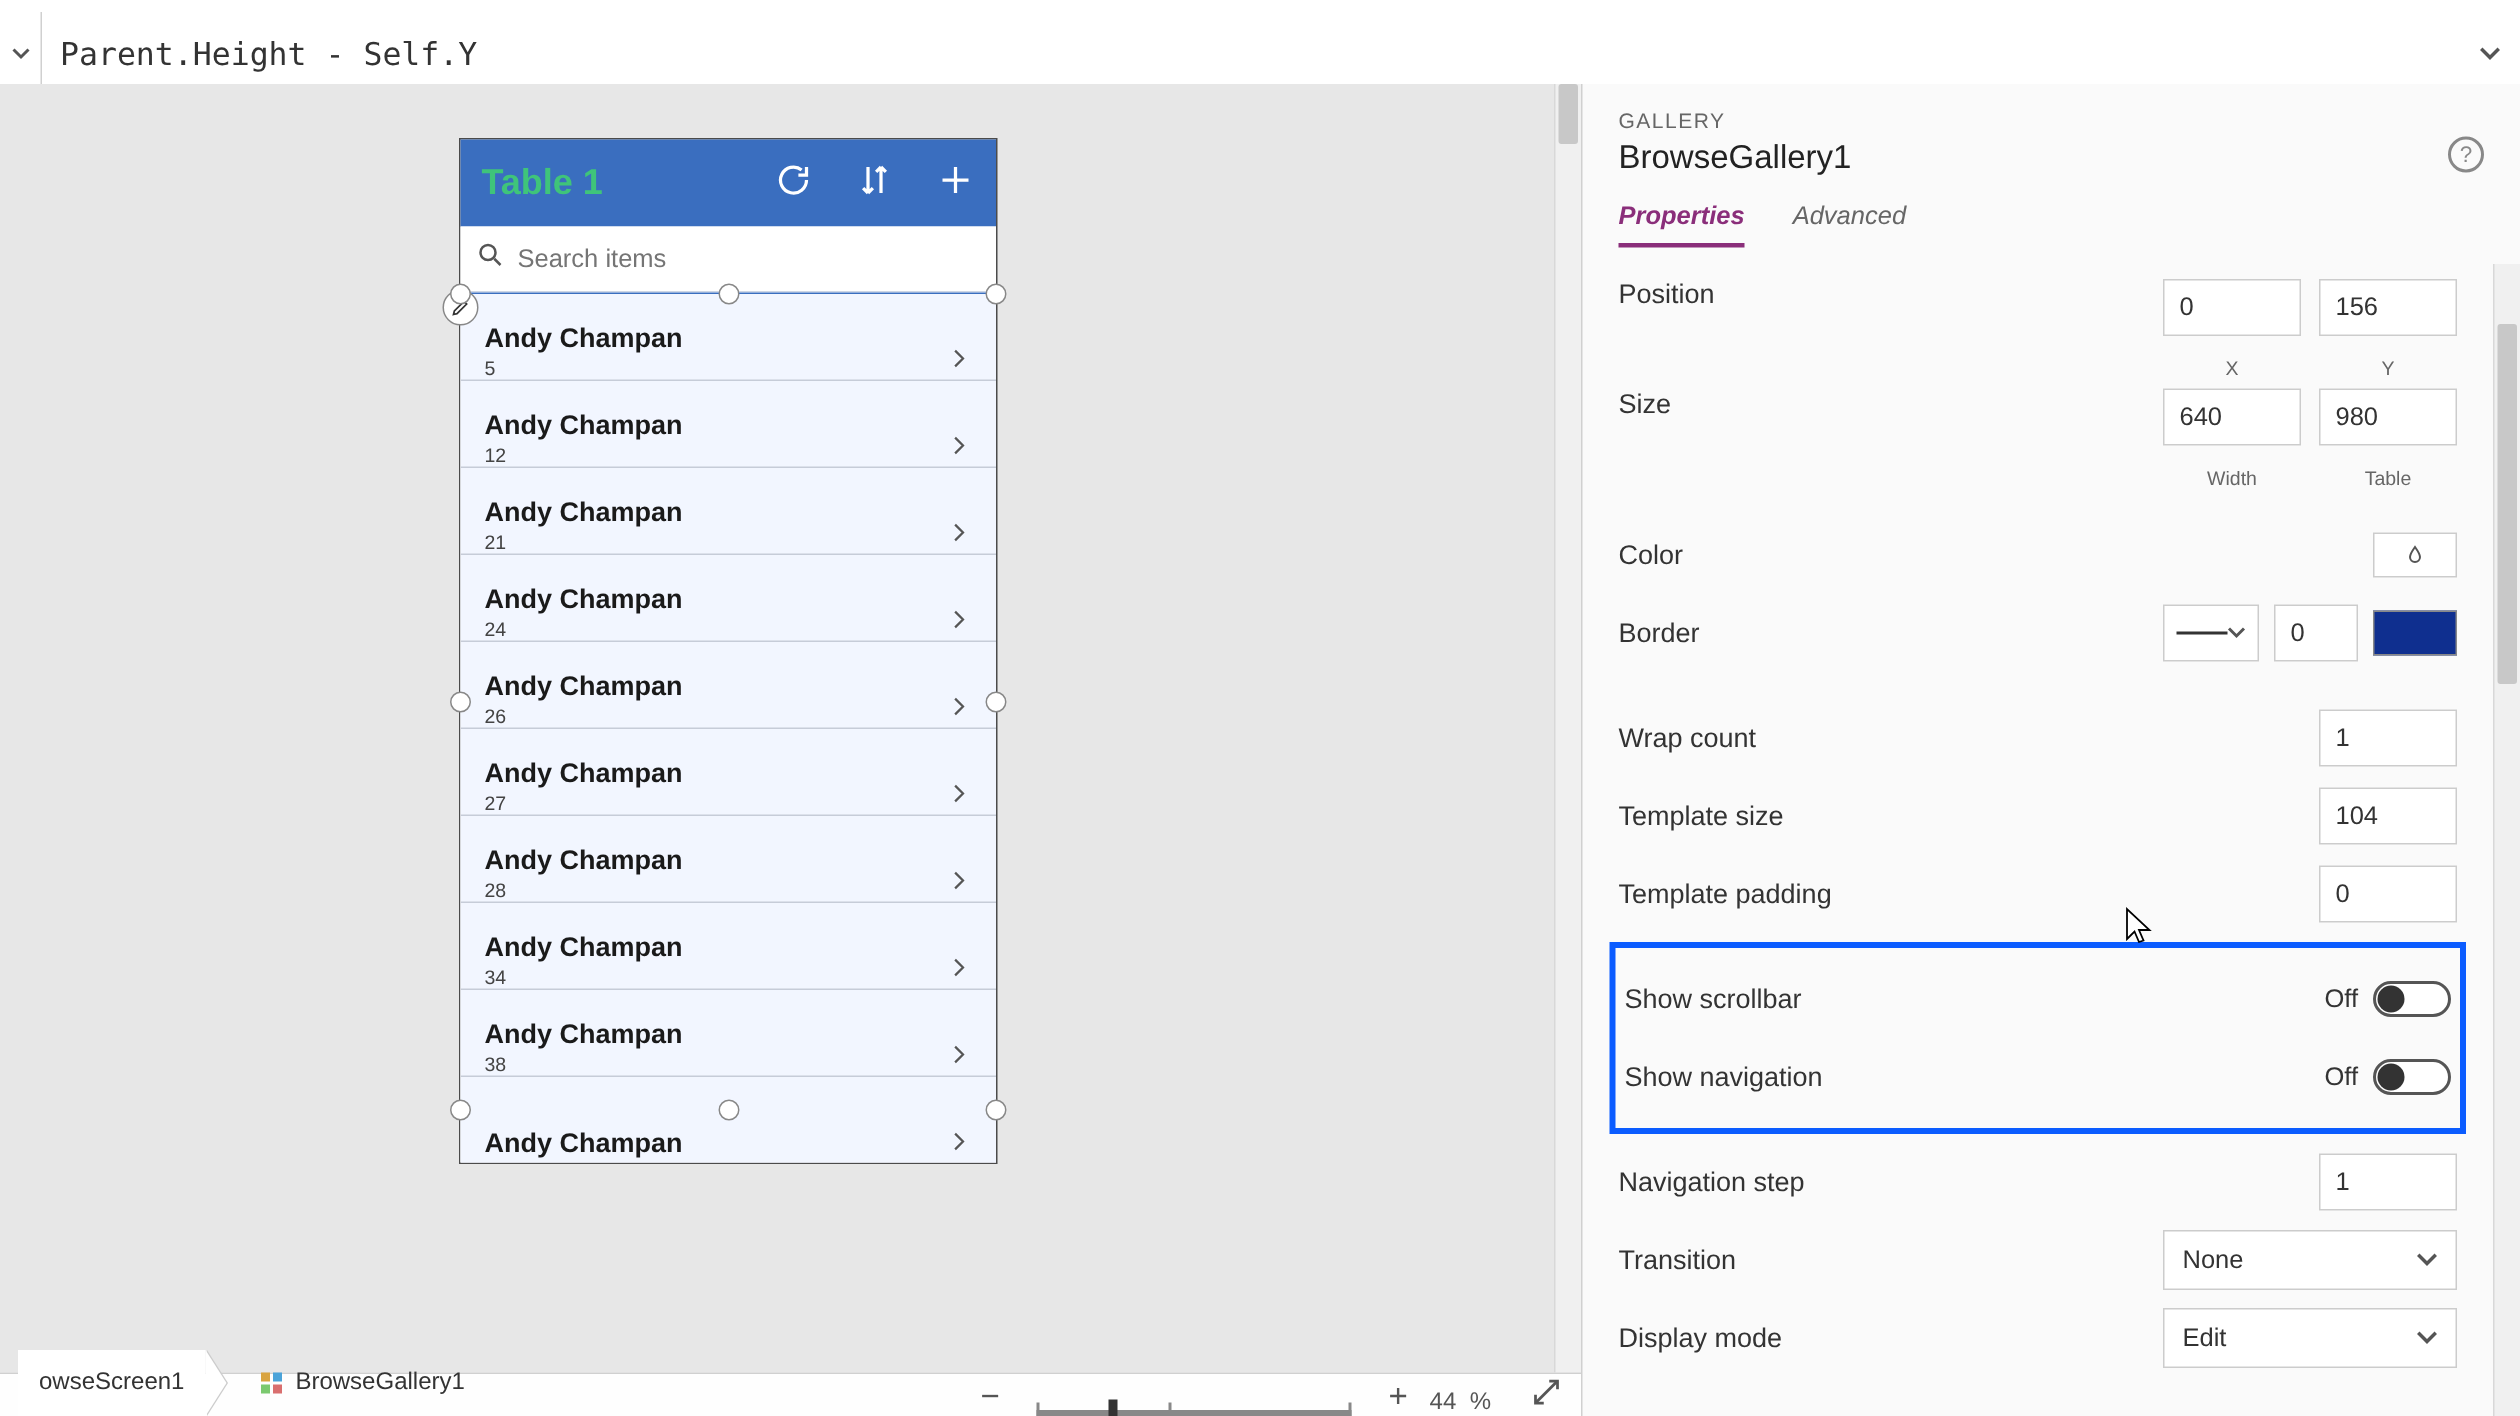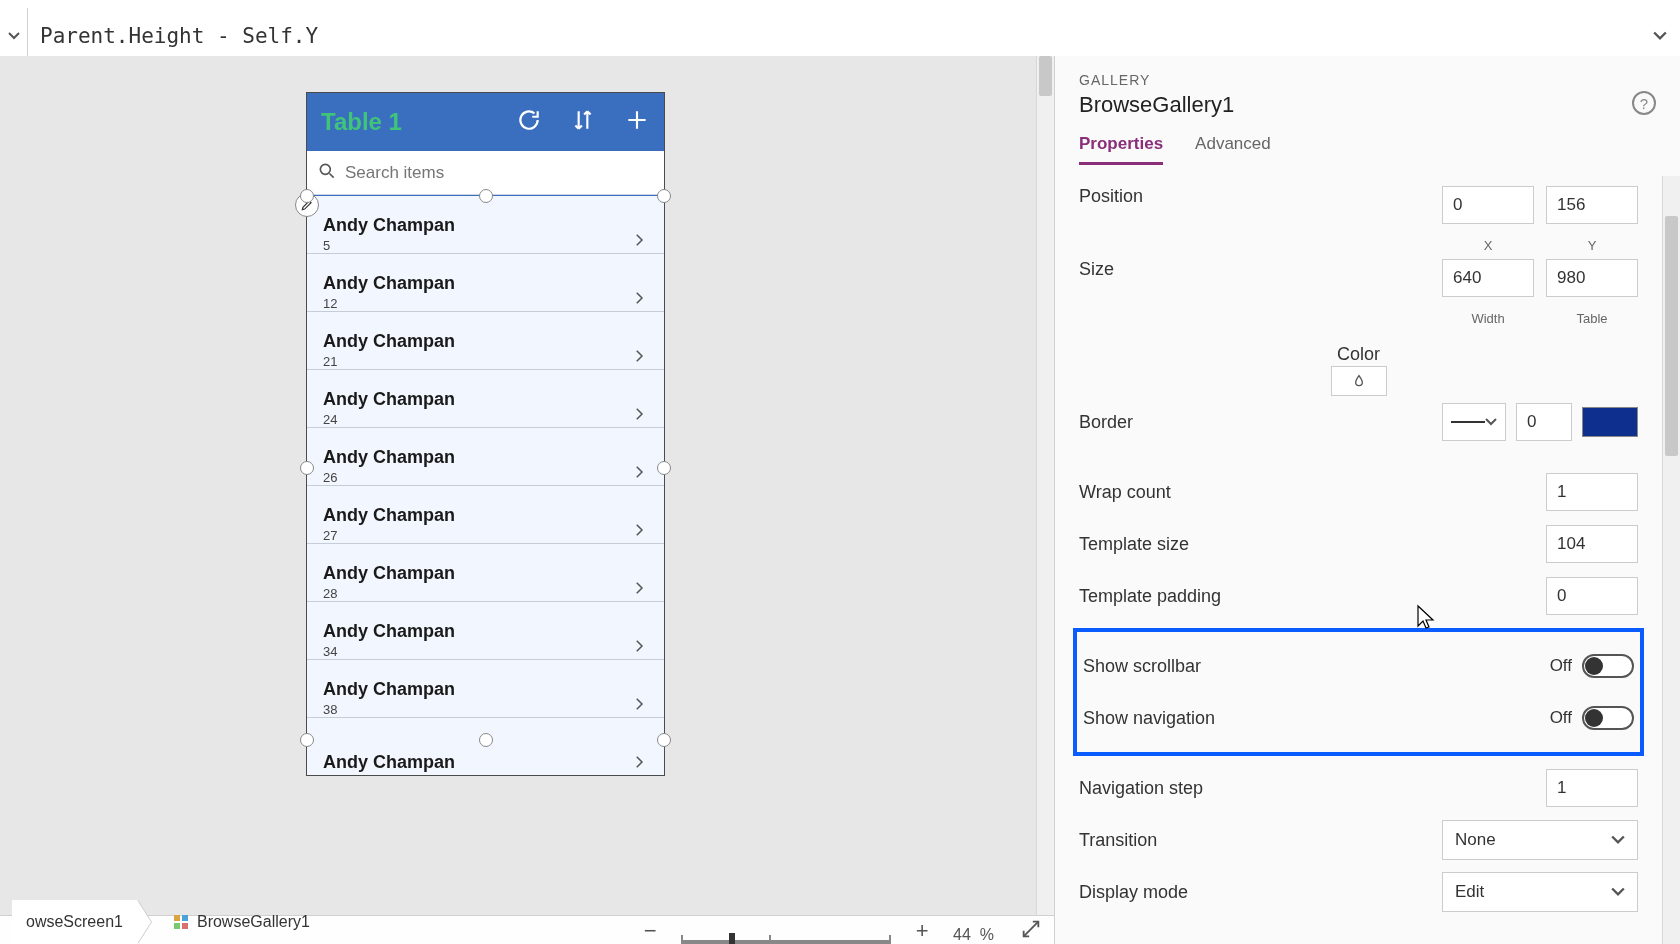--- a/index.html
+++ b/index.html
@@ -83,21 +83,21 @@
   .panel {
     position:absolute; top:56px; right:0; bottom:0; width:626px; background:#fafafa;
     border-left:1px solid #d0d0d0;
     overflow:hidden;
   }
   .panel-inner { padding: 16px 24px 0 24px; }
   .panel-kind { font-size:14px; color:#666; letter-spacing:1px;}
   .panel-name-row { display:flex; align-items:center; justify-content:space-between;}
   .panel-name { font-size:22px; color:#222; margin-top:4px;}
   .help-icon { width:24px; height:24px; border:2px solid #888; border-radius:50%; color:#888; font-size:15px; display:flex; align-items:center; justify-content:center;}
-  .tabs { display:flex; gap:32px; margin-top:16px; font-size:17px; }
+  .tabs { display:flex; gap:32px; margin-top:16px; font-size:17px;font-style:italic; }
   .tab { color:#666; padding-bottom:8px; cursor:pointer;}
   .tab.active { color:#8a2e7a; border-bottom:3px solid #8a2e7a; font-weight:600;}
 
   .panel-scroll-area {
     position:absolute; top:120px; bottom:0; left:0; right:18px; overflow:hidden;
     padding: 0 24px;
   }
   .prop-row { display:flex; align-items:center; min-height:52px; }
   .prop-label { flex:1; font-size:18px; color:#333;}
   .toggle {
@@ -154,21 +154,21 @@
   .crumb.tab-shape::before {
     content:""; position:absolute; right:-15px; top:0; width:0; height:0;
     border-top:22px solid transparent; border-bottom:22px solid transparent; border-left:14px solid #ccc;
   }
   .crumb .gicon { width:16px; height:16px; margin-right:8px; }
   .bottom-spacer { flex:1; }
   .zoom-btn { width:26px; height:26px; display:flex; align-items:center; justify-content:center; color:#555; font-size:22px; cursor:pointer;}
   .zoom-slider { width:210px; height:4px; background:#888; position:relative; margin:0 10px;}
   .zoom-slider .tick { position:absolute; top:-5px; width:2px; height:14px; background:#888;}
   .zoom-slider .knob { position:absolute; top:-7px; width:6px; height:18px; background:#333;}
-  .zoom-label { font-size:16px; color:#555; margin-left:10px;}
+  .zoom-label { font-size:16px; color:#555; }
   .fit-icon { margin-left:18px; cursor:pointer;}
   .fit-icon svg { width:22px; height:22px; stroke:#555; fill:none; stroke-width:2;}
 
   .cursor {
     position:absolute; z-index:50; pointer-events:none;
   }
 </style>
 </head>
 <body>
 
@@ -371,21 +371,21 @@
           <input class="num-input" value="640" style="">
           <span class="pair-label">Width</span>
         </div>
         <div class="pair">
           <input class="num-input" value="980" style="">
           <span class="pair-label">Table</span>
         </div>
       </div>
     </div>
 
-    <div class="prop-row" style="margin-top:18px;flex-direction:column;">
+    <div class="prop-row" style="margin-top:18px;">
       <div class="prop-label">Color</div>
       <div class="color-swatch">
         <svg width="16" height="16" viewBox="0 0 24 24" stroke="#555" fill="none" stroke-width="2">
             <path d="M7 14c0-3 5-10 5-10s5 7 5 10a5 5 0 0 1-10 0z"></path>
           </svg>
       </div>
     </div>
 
     <div class="prop-row">
       <div class="prop-label">Border</div>

